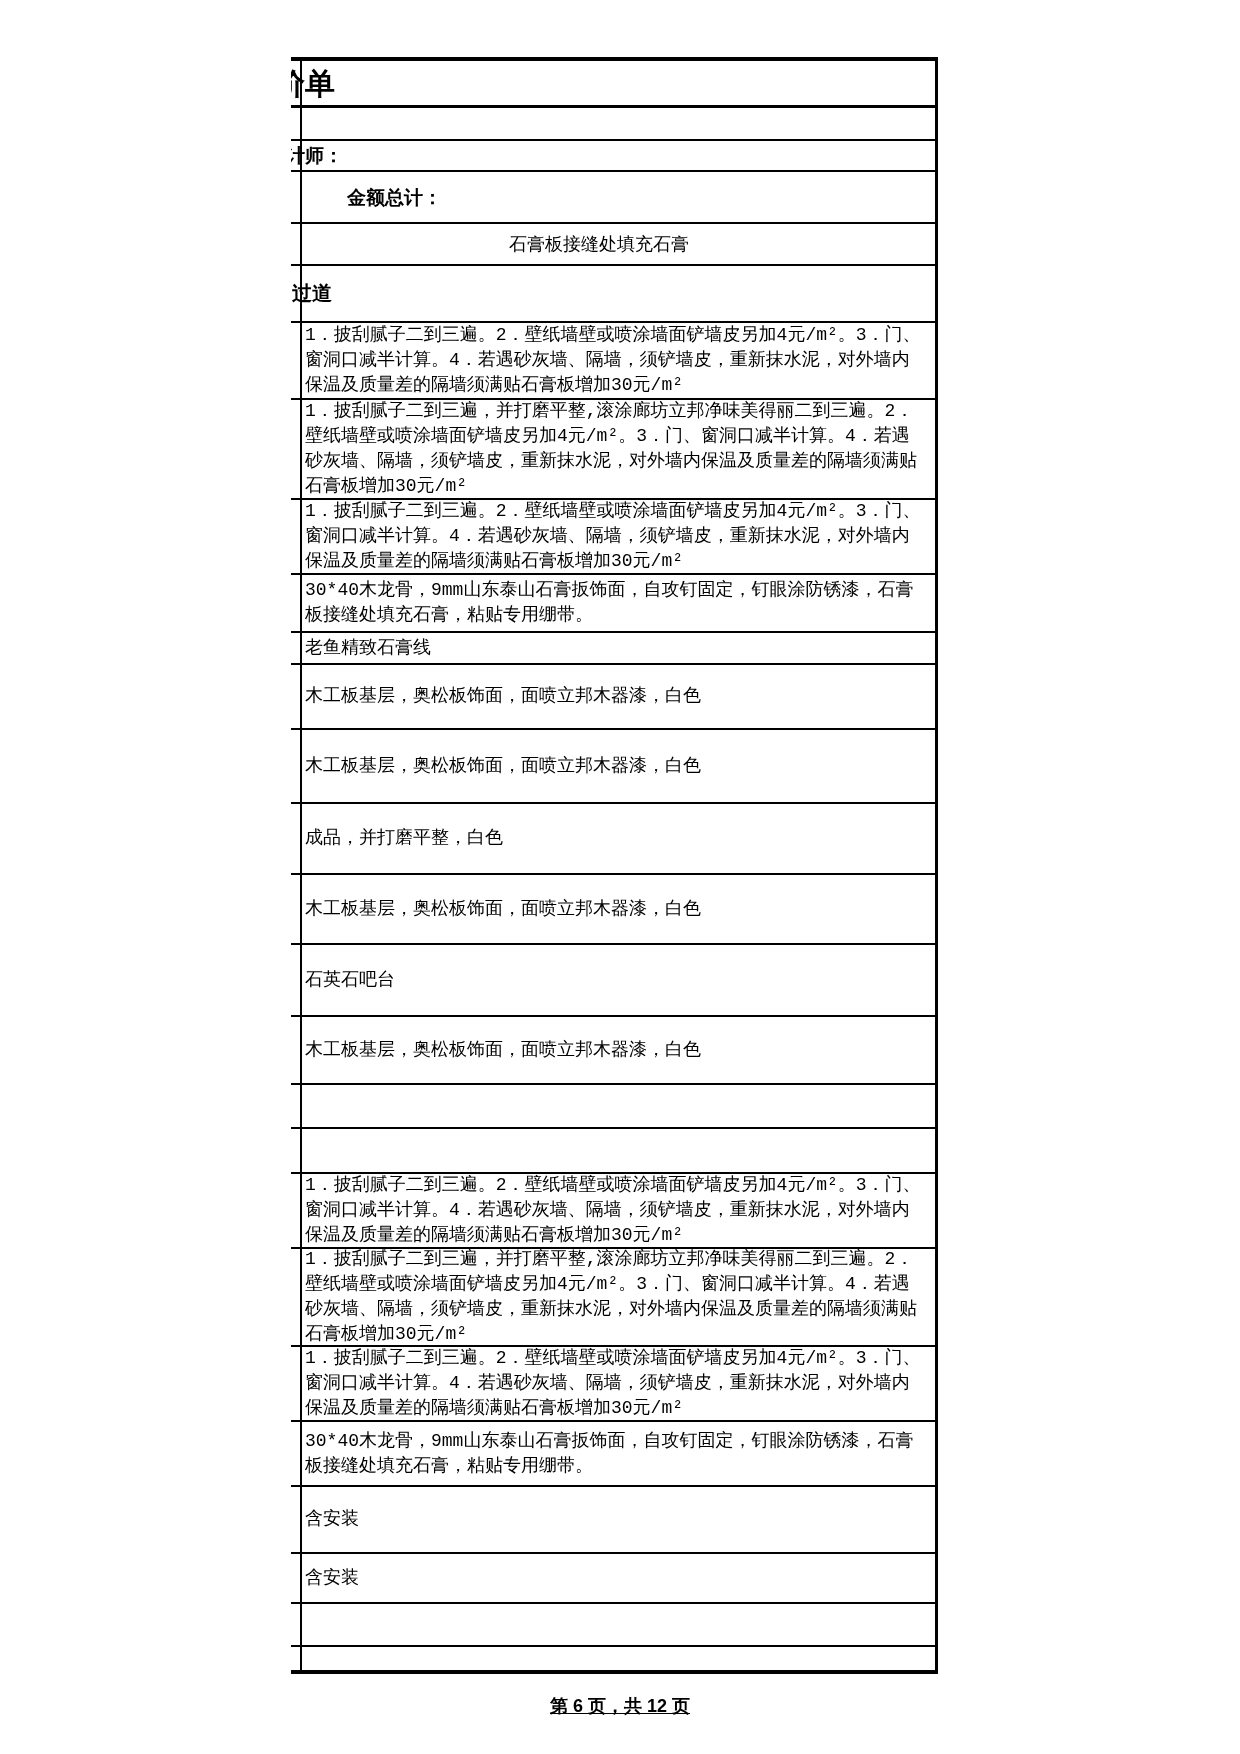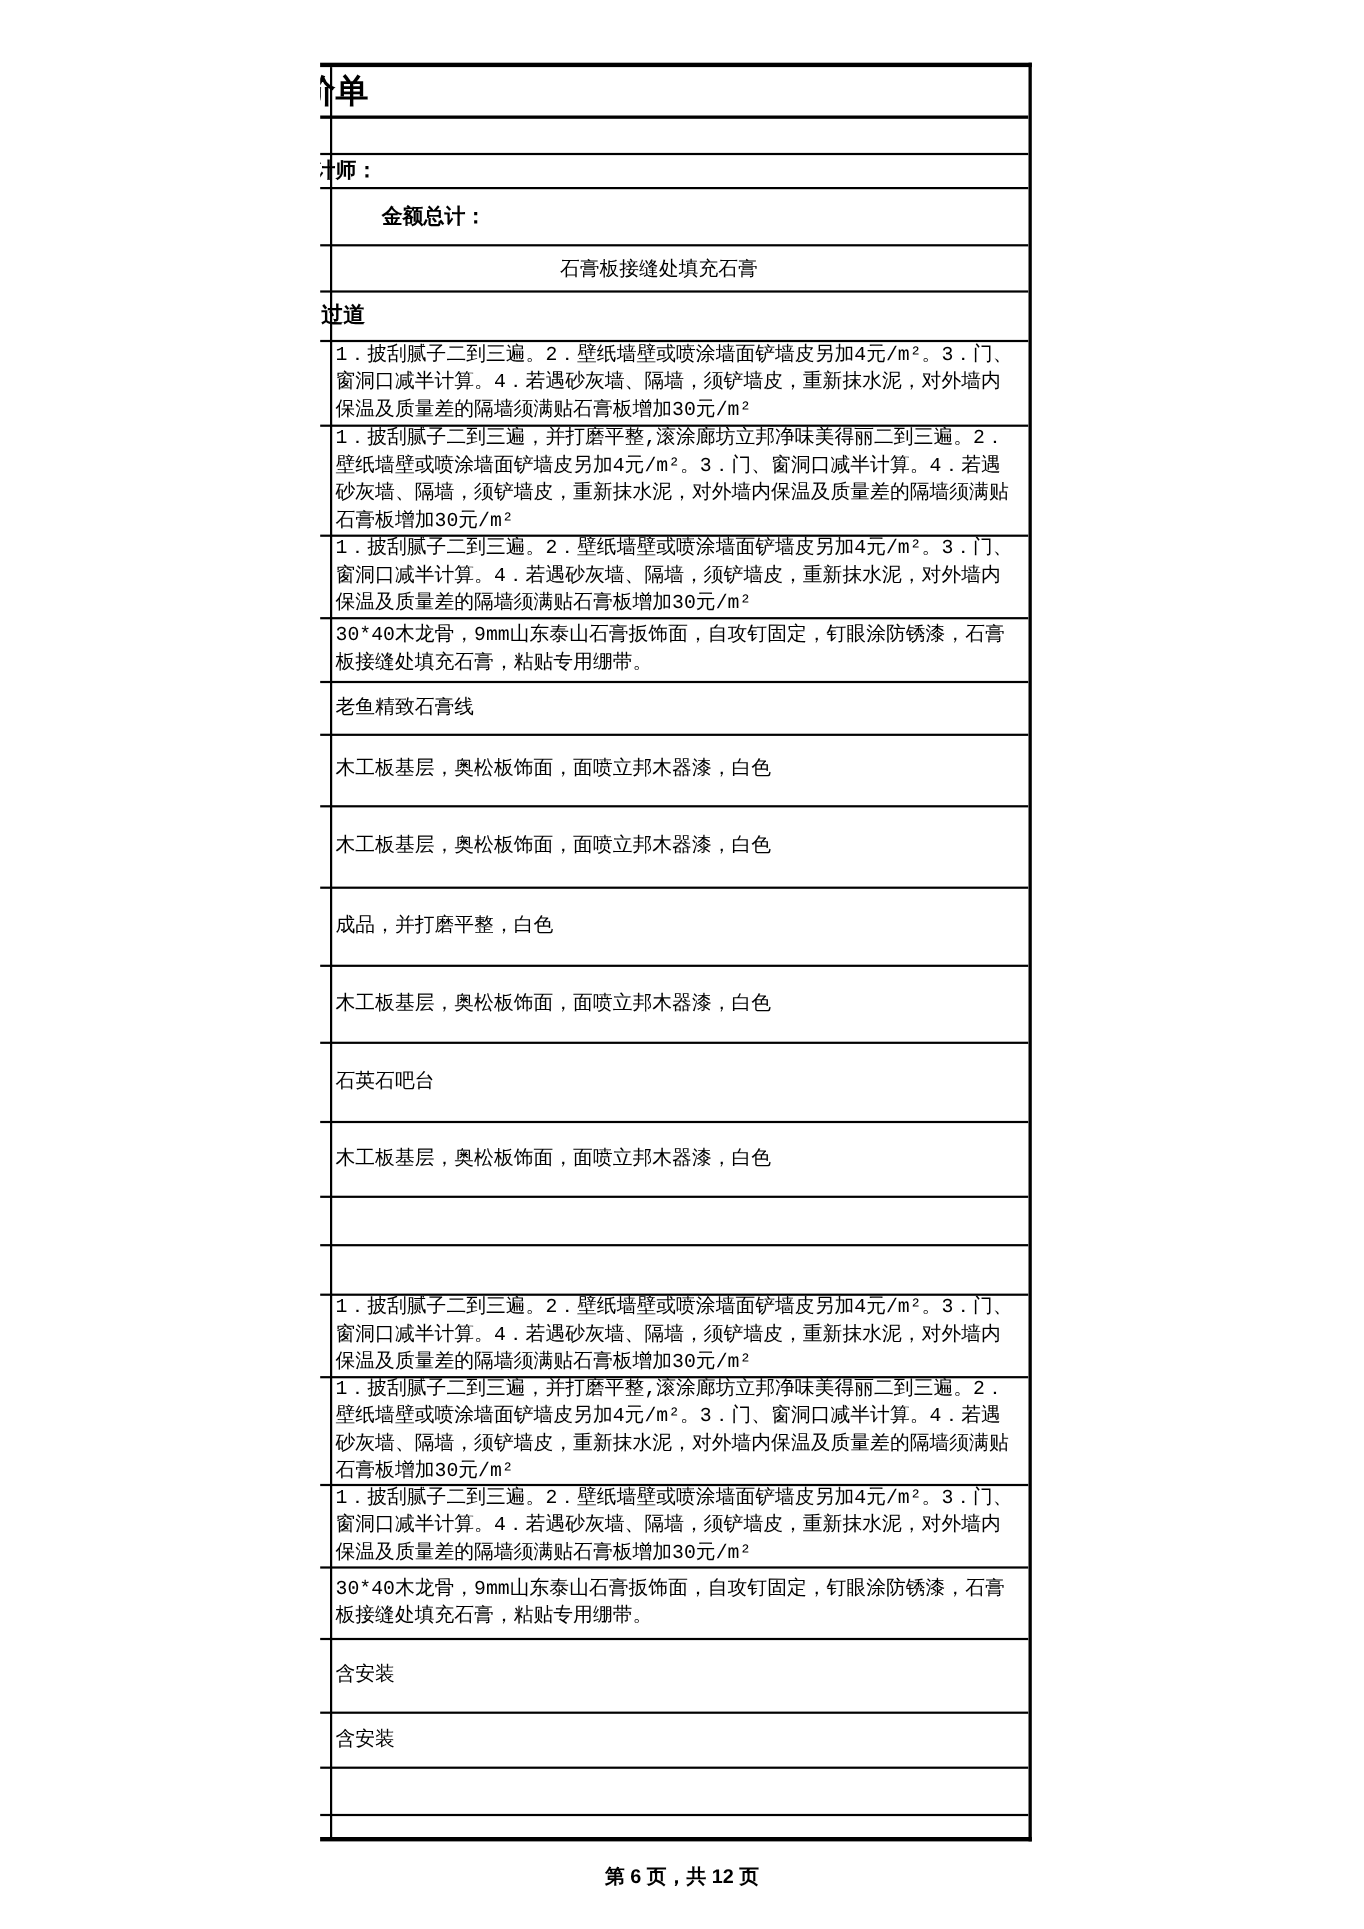--- a/index.html
+++ b/index.html
@@ -50,26 +50,26 @@
   }
   .row:last-child { border-bottom: none; }
   .cell { display: block; white-space: normal; word-break: break-all; font-family: Liberation Mono, monospace; }
 
   
   .h-title { height: 47px; border-bottom-width: 3px; }
   .h-e1  { height: 33px; }
   .h-des { height: 31px; }
   .h-tot { height: 52px; }
   .h-col { height: 42px; }
-  .h-sec { height: 45px; text-align: center; }
+  .h-sec { height: 57px; text-align: center; }
   .r1  { height: 77px; }
   .r2  { height: 100px; }
   .r3  { height: 75px; }
   .r4  { height: 58px; }
-  .r5  { height: 48px; }
+  .r5  { height: 32px; }
   .r6  { height: 65px; }
   .r7  { height: 74px; }
   .r8  { height: 71px; }
   .r9  { height: 70px; }
   .r10 { height: 72px; }
   .r11 { height: 68px; }
   .r12 { height: 44px; }
   .r13 { height: 45px; }
   .r14 { height: 75px; }
   .r15 { height: 98px; }
@@ -111,20 +111,21 @@
     margin-left: -13px;   
   }
   .footer {
     position: absolute;
     left: 0;
     top: 1694px;
     width: 100%;
     text-align: center;
     font-size: 18px;
     font-weight: bold;
+    text-decoration: underline;
   }
 </style>
 </head>
 <body>
 
 <div class="page">
 
   <div class="table-region">
 
     <div class="row h-title">

